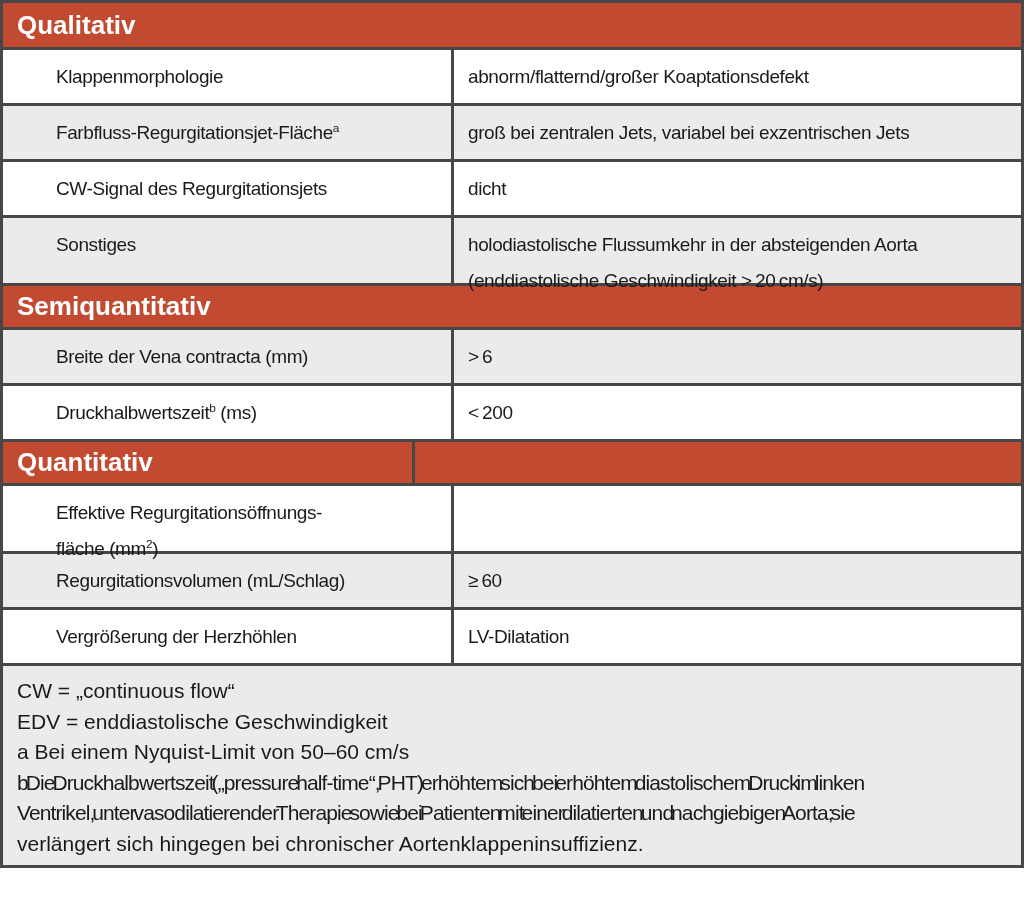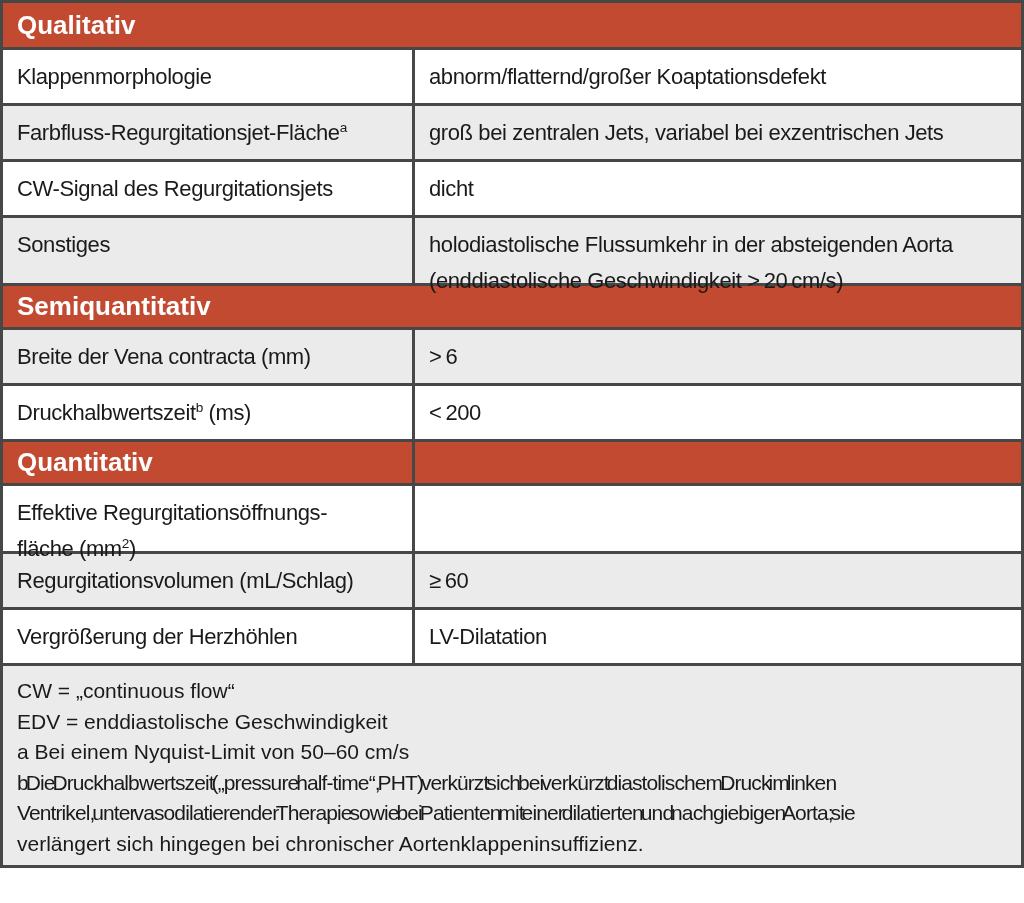--- a/index.html
+++ b/index.html
@@ -33,24 +33,25 @@
     font-weight: bold;
     font-size: 26px;
   }
   .sec .c1 { padding-left: 14px; height: 100%; display: flex; align-items: center; }
   .sec.divided .c1 { width: 412px; border-right: 3px solid var(--line); }
   .sec.divided .c2 { flex: 1; height: 100%; }
 
   
   .row {
     display: flex;
-    font-size: 22px;
+    font-size: 19px;
     letter-spacing: -0.4px;
     height: 56px;
     background: #ffffff;
+    padding-left: 39px;
   }
   .row.gray { background: var(--row-gray); }
   .row .c1 {
     width: 412px;
     border-right: 3px solid var(--line);
     padding-left: 14px;
     display: flex;
     align-items: center;
   }
   .row .c2 {
@@ -178,18 +179,18 @@
     </div>
     <div class="c2">
       <span>LV-Dilatation</span>
     </div>
   </div>
 
   <div class="block footer">
     <div class="fline">CW = „continuous flow“</div>
     <div class="fline">EDV = enddiastolische Geschwindigkeit</div>
     <div class="fline">a Bei einem Nyquist-Limit von 50–60 cm/s</div>
-    <div class="fline squeeze">b Die Druckhalbwertszeit („pressure half-time“, PHT) verkürzt sich bei verkürzt diastolischem Druck im linken</div>
+    <div class="fline squeeze">b Die Druckhalbwertszeit („pressure half-time“, PHT) erhöhtem sich bei erhöhtem diastolischem Druck im linken</div>
     <div class="fline squeeze">Ventrikel, unter vasodilatierender Therapie sowie bei Patienten mit einer dilatierten und nachgiebigen Aorta; sie</div>
     <div class="fline">verlängert sich hingegen bei chronischer Aortenklappeninsuffizienz.</div>
   </div>
 
 </div>
 
 </body></html>

